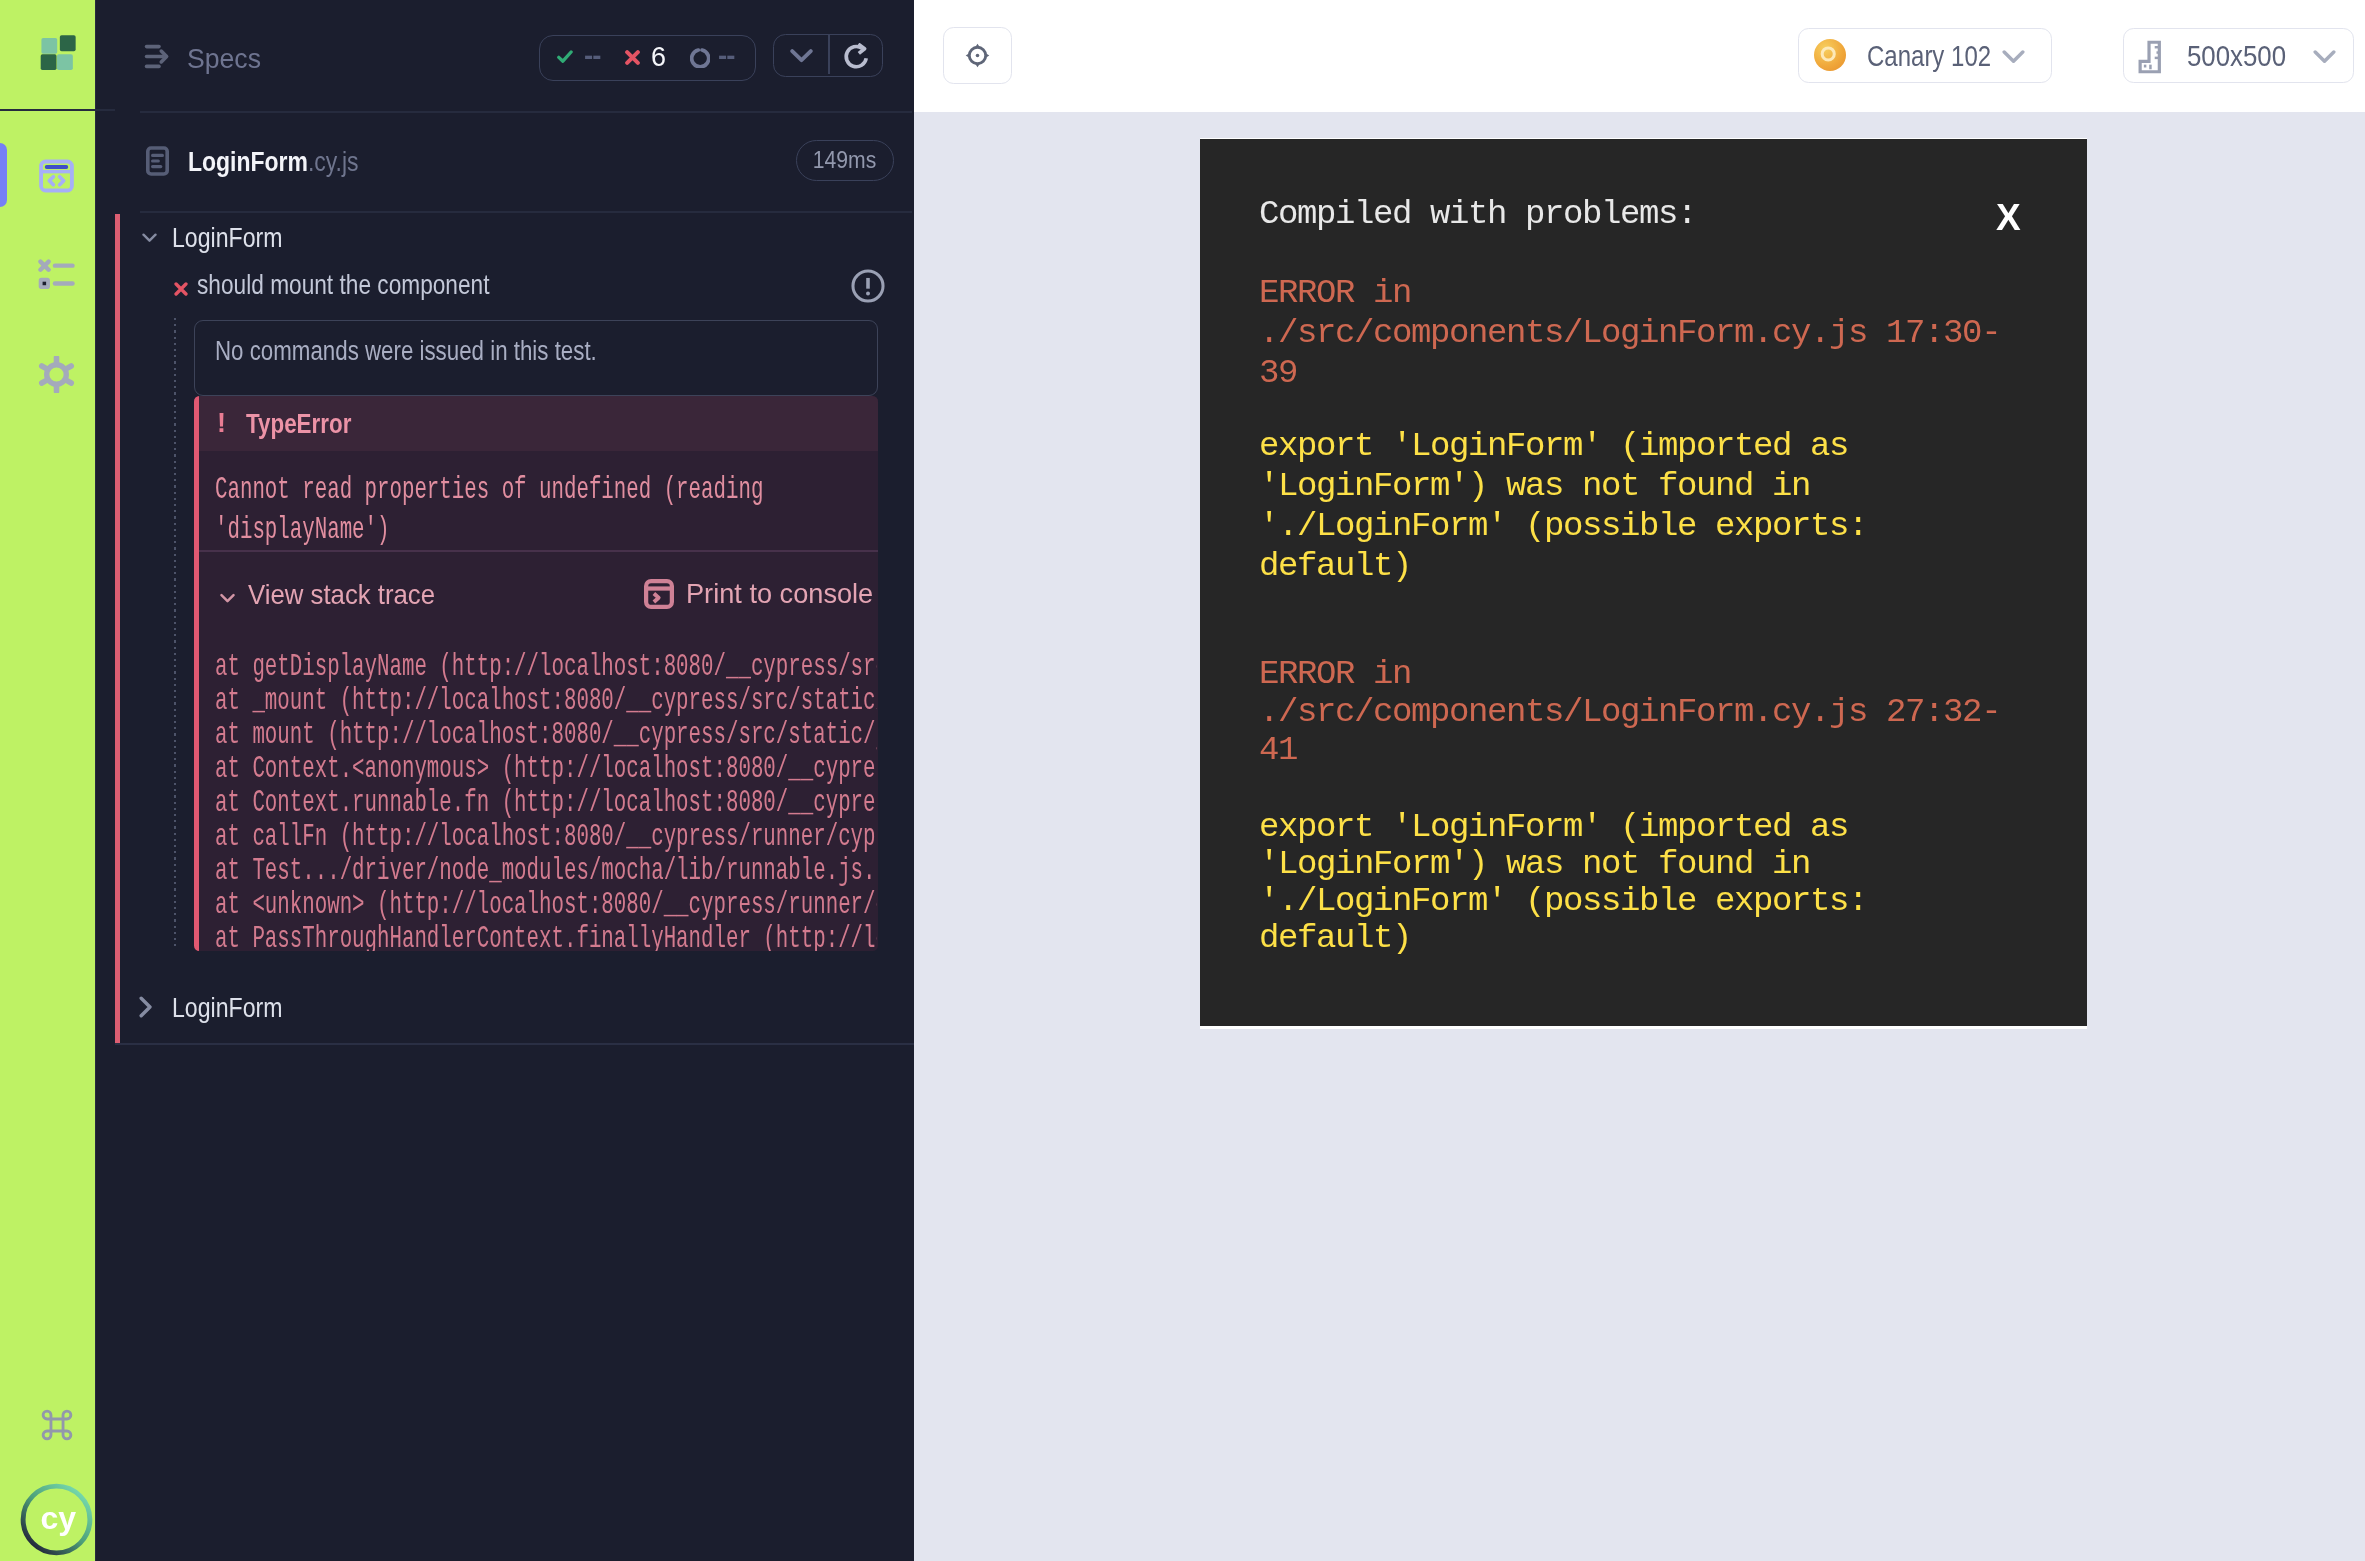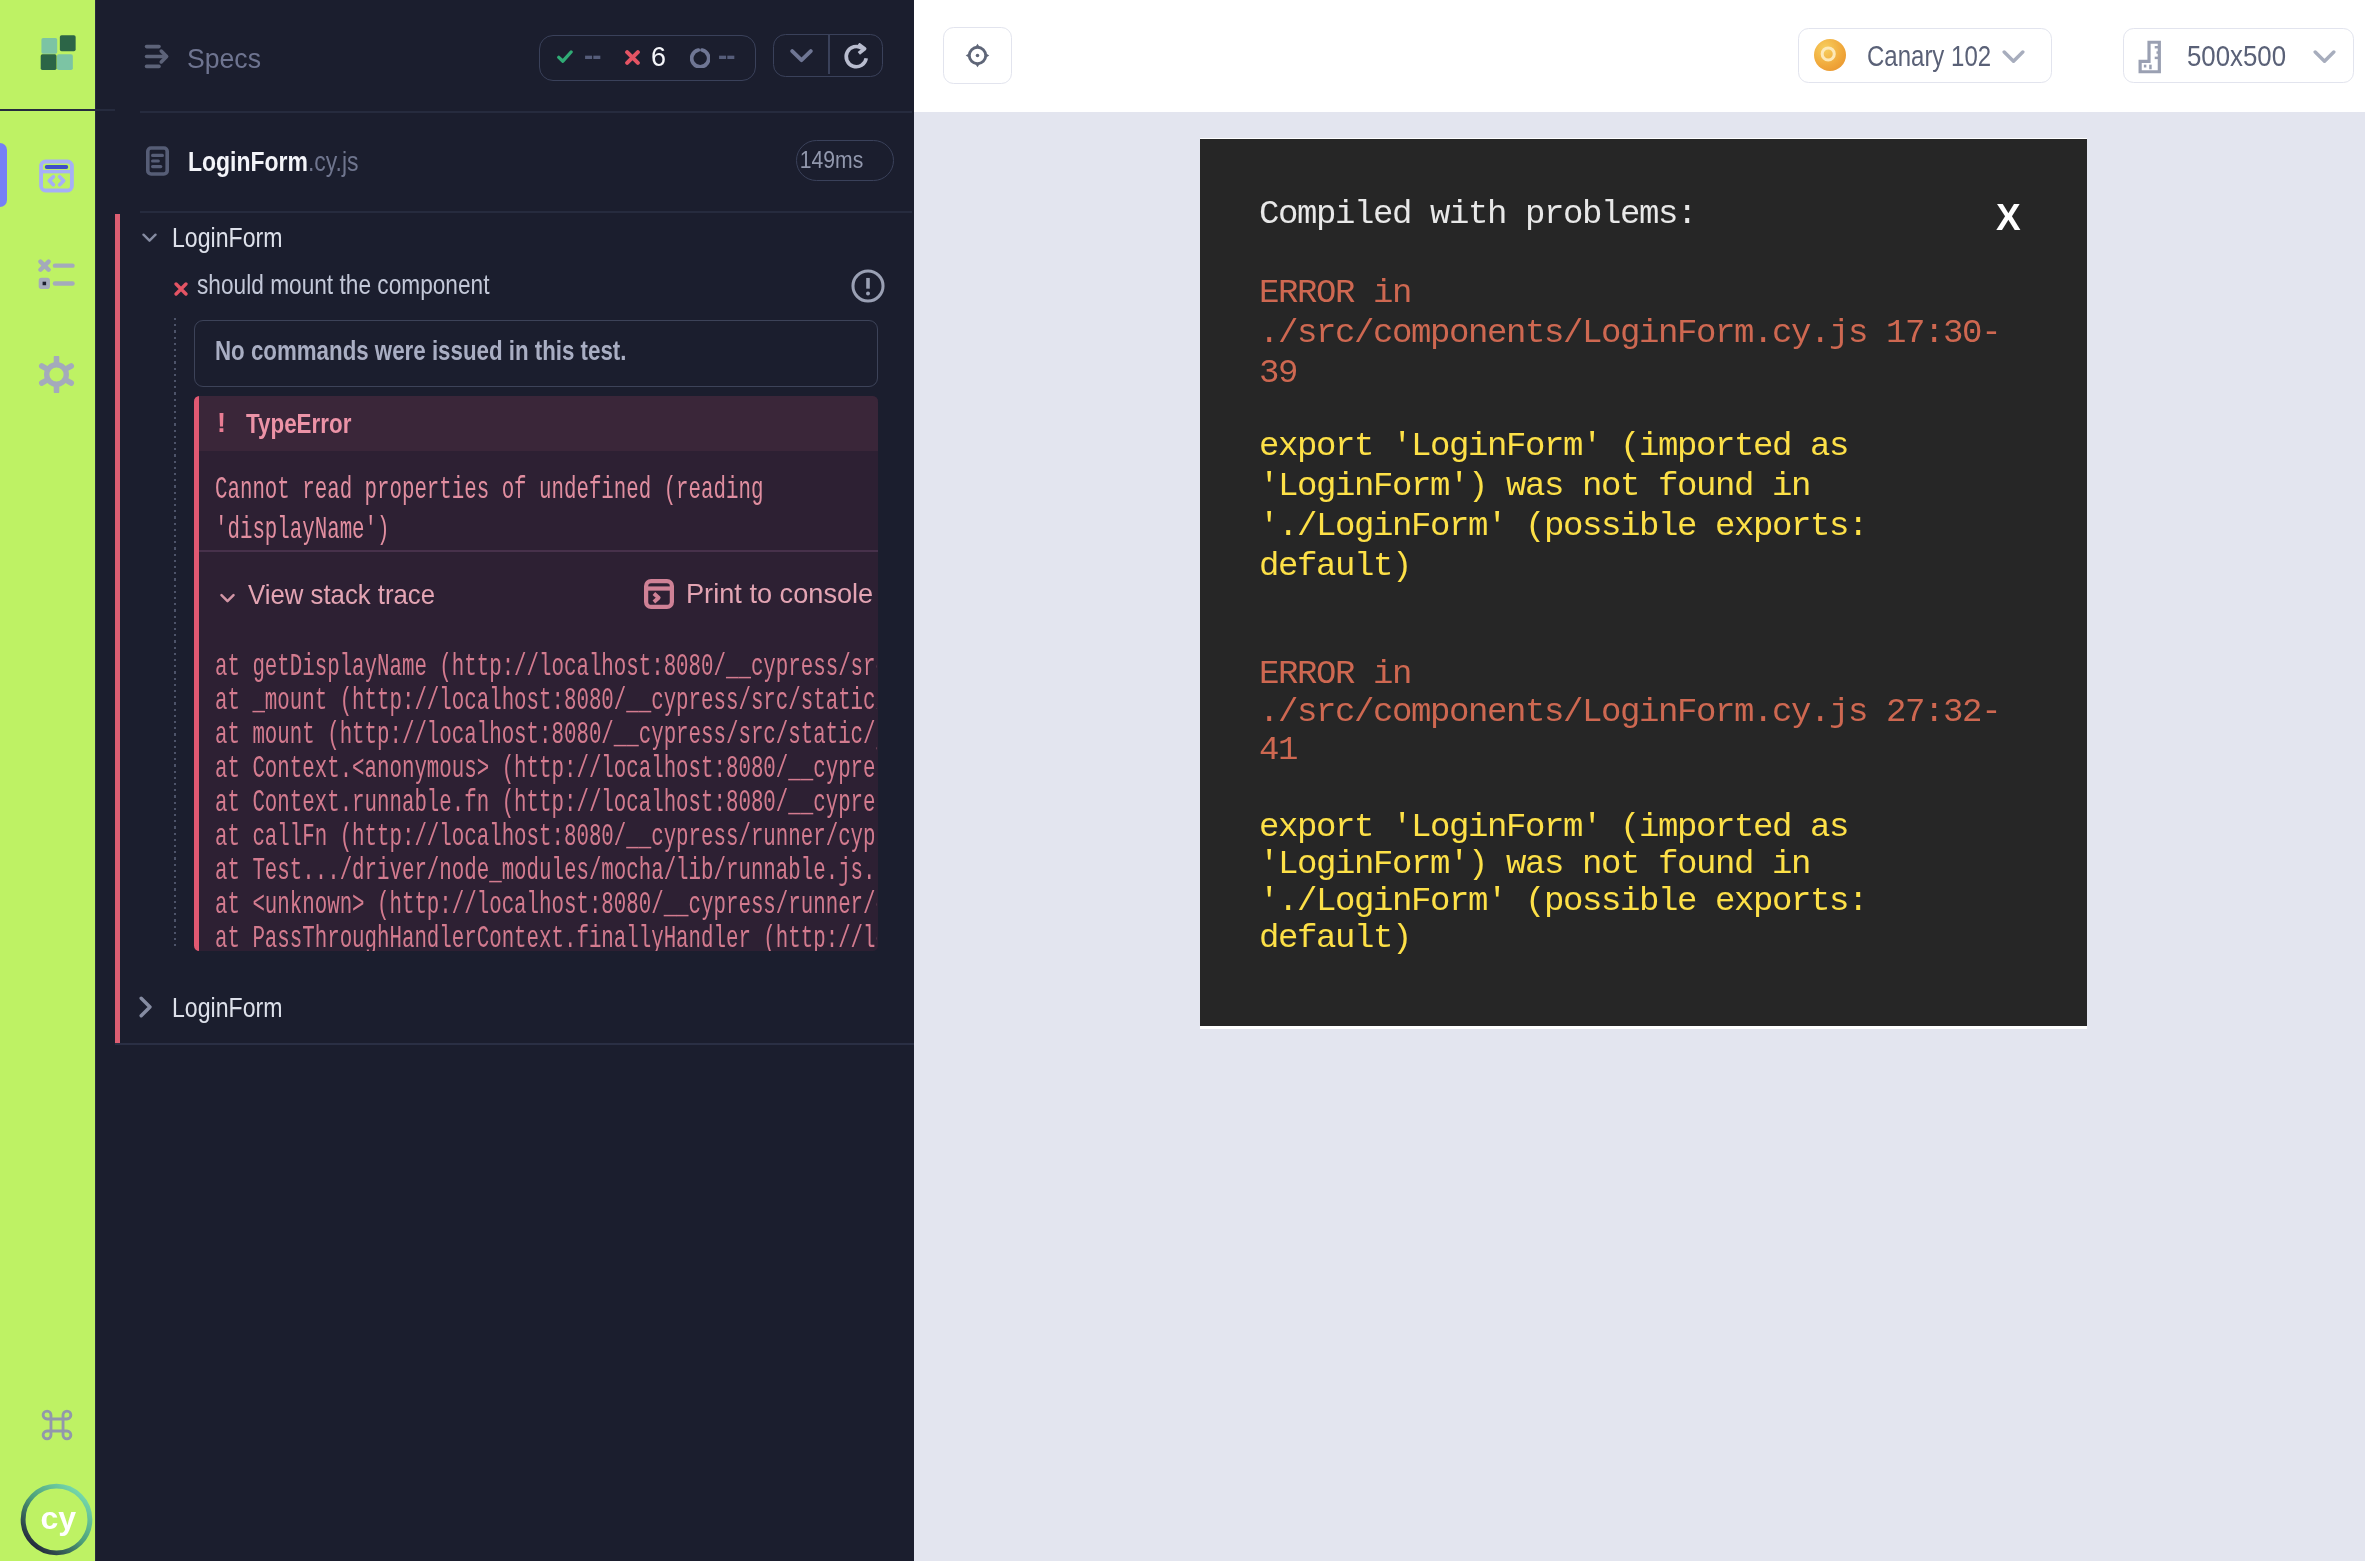--- a/index.html
+++ b/index.html
@@ -29,36 +29,36 @@
   .stat { font-size:27.5px; color:#565d7a; font-weight:700; letter-spacing:-0.9px; }
   #statpill { border-radius:14px; }
 
   #specs-title { position:absolute; left:72px; top:43px; font-size:28px; color:#6e7490;
     transform:scaleX(0.95) translateZ(0); transform-origin:0 0; }
 
   #filetitle { position:absolute; left:73px; top:146px; font-size:28px; font-weight:700;
     color:#f3f4f9; transform:scaleX(0.82) translateZ(0); transform-origin:0 0; white-space:pre;}
   #filetitle span { color:#6f758e; font-weight:400; }
   #mspill { left:681px; top:140px; width:98px; height:41px; border-radius:20.4px;
-    display:flex; align-items:center; justify-content:flex-start;
+    display:flex; align-items:center; justify-content:center;
     font-size:23px; color:#9298ad;}
   #mspill span { display:inline-block; transform:scaleX(0.92) translateZ(0); }
 
   #redbar { position:absolute; left:0px; top:214px; width:5.3px; height:829px; background:#dc5e72; }
 
   .suite { position:absolute; font-size:27.5px; font-weight:500; color:#dde0ea;
     transform:scaleX(0.84) translateZ(0); transform-origin:0 0; }
   #test-title { position:absolute; left:82px; top:269px; font-size:28px; color:#c3c8d8;
     transform:scaleX(0.81) translateZ(0); transform-origin:0 0; white-space:pre; }
 
   #dotline { position:absolute; left:59px; top:318px; width:1.8px; height:628px;
     background:repeating-linear-gradient(to bottom, #4d5369 0 2.2px, rgba(0,0,0,0) 2.2px 6.2px); }
 
-  #ncbox { position:absolute; left:79px; top:320px; width:684px; height:67px;
-    border:1.8px solid #3d4359; border-radius:9px;font-weight:bold;}
+  #ncbox { position:absolute; left:79px; top:320px; width:684px; height:76px;
+    border:1.8px solid #3d4359; border-radius:9px;}
   #ncbox span { position:absolute; left:19.5px; top:15px; font-size:27px; color:#a9aec3;
     transform:scaleX(0.826) translateZ(0); transform-origin:0 0; white-space:pre;}
 
   
   #errbox { position:absolute; left:79px; top:396px; width:684px; height:555px;
     background:#2d2033; border-radius:5.3px; overflow:hidden; }
   #errbox .bar { position:absolute; left:0; top:0; width:5.3px; height:555px; background:#e15972; z-index:3; }
   #errhead { position:absolute; left:0; top:0; width:684px; height:55px; background:#3a2639; }
   #errhead .bang { position:absolute; left:23px; top:12.4px; font-size:27px; font-weight:700; color:#e87c93; }
   #errhead .t { position:absolute; left:52px; top:12.4px; font-size:28px; font-weight:700; color:#ec93a7;

